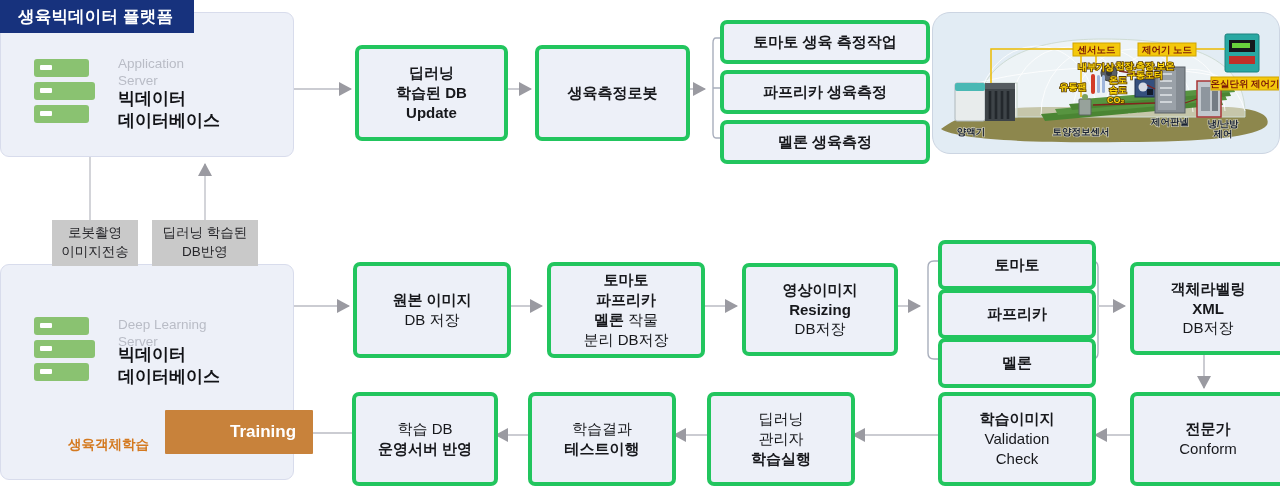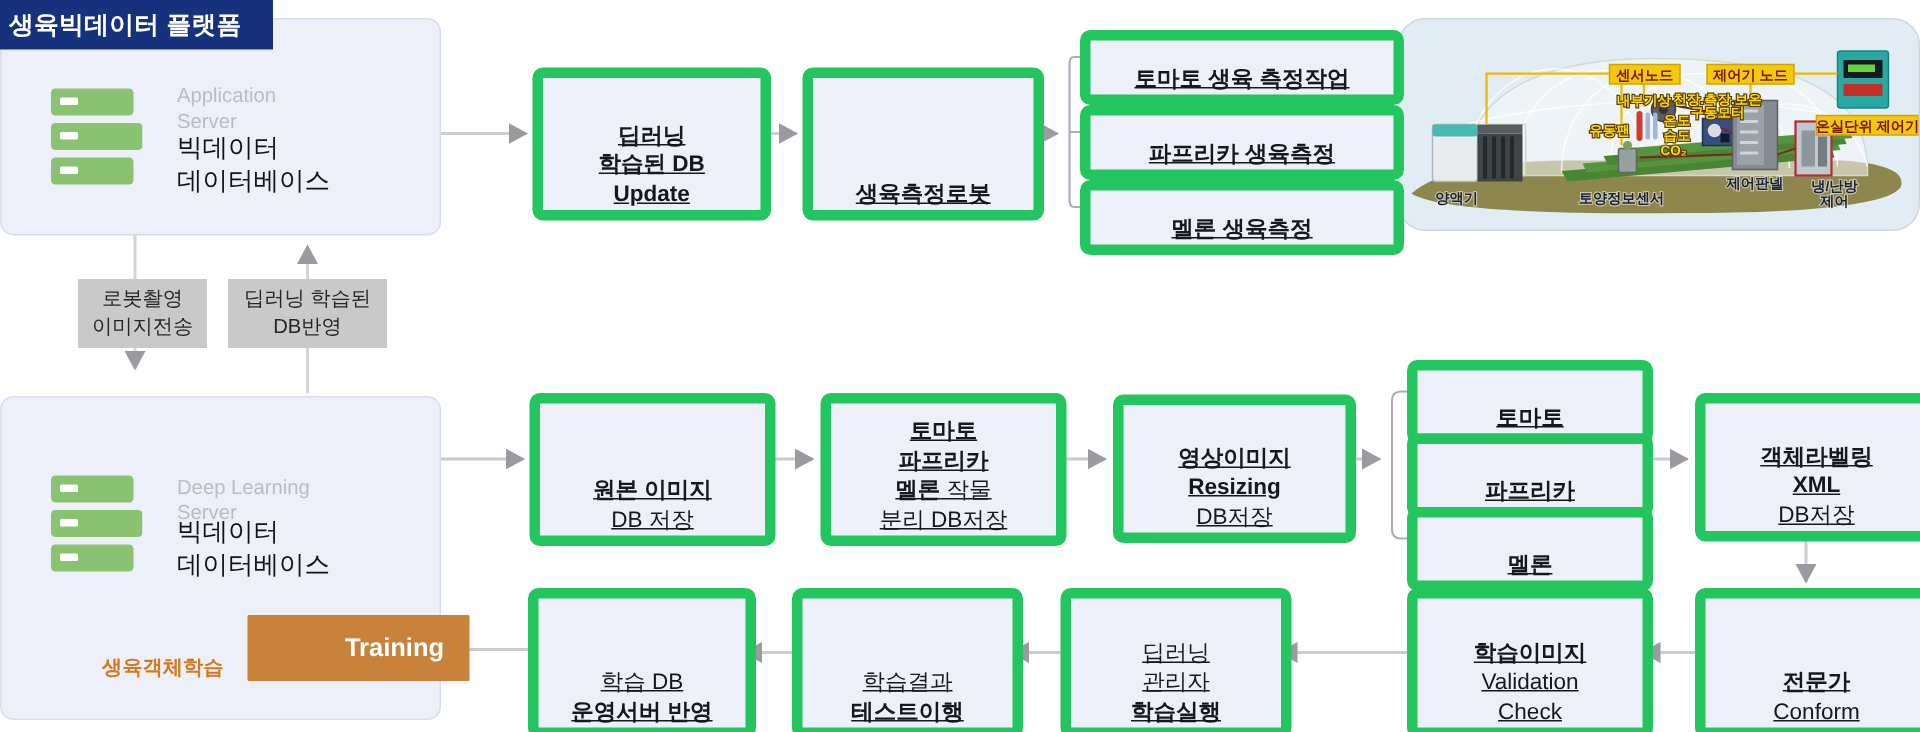--- a/index.html
+++ b/index.html
@@ -1,32 +1,32 @@
 <!DOCTYPE html>
 <html><head>
 <meta charset="utf-8">
 <style>
   html,body{margin:0;padding:0;background:#fff;}
   .canvas{position:relative;width:1280px;height:488px;background:#ffffff;overflow:hidden;
           font-family:"Liberation Sans","DejaVu Sans",sans-serif;color:#17181c;}
   svg.overlay{position:absolute;left:0;top:0;width:1280px;height:488px;z-index:1;}
   .platform{position:absolute;background:#edf0f8;border:1px solid #d8dcec;border-radius:9px;z-index:2;}
   .badge{position:absolute;background:#17327d;color:#fff;font-weight:700;font-size:16.5px;
-         display:flex;align-items:center;padding-left:6px;z-index:4;letter-spacing:.2px;}
-  .box{position:absolute;background:#edf0f8;border:7px solid #22c55e;border-radius:7px;
-       display:flex;flex-direction:column;align-items:center;justify-content:flex-end;
-       text-align:center;font-size:15px;line-height:1.32;z-index:3;text-decoration:underline;}
+         display:flex;align-items:center;padding-left:18px;z-index:4;letter-spacing:.2px;}
+  .box{position:absolute;background:#edf0f8;border:4px solid #22c55e;border-radius:7px;
+       display:flex;flex-direction:column;align-items:center;justify-content:center;
+       text-align:center;font-size:15px;line-height:1.32;z-index:3;}
   .ln{white-space:pre;}
   .b{font-weight:700;}
   .glabel{position:absolute;background:#c9c9c9;color:#26262a;font-size:13.5px;line-height:1.4;
           display:flex;align-items:center;justify-content:center;text-align:center;
-          white-space:pre-line;z-index:3;}
+          white-space:pre-line;z-index:3;margin-top:34px;}
   .srv-icon{position:absolute;z-index:3;}
   .srv-en{position:absolute;color:#b9bcc6;font-size:13.5px;line-height:1.28;white-space:pre-line;z-index:3;}
-  .srv-ko{position:absolute;color:#121317;font-size:17px;font-weight:400;line-height:1.3;white-space:pre-line;z-index:3;}
+  .srv-ko{position:absolute;color:#121317;font-size:17px;font-weight:700;line-height:1.3;white-space:pre-line;z-index:3;}
   .training{position:absolute;background:#c8823b;color:#fff;font-weight:700;font-size:17px;
             display:flex;align-items:center;justify-content:center;z-index:3;border-radius:1px;padding-left:48px;}
   .tnote{position:absolute;color:#d4791f;font-weight:700;font-size:13.5px;z-index:3;}
   .photo{position:absolute;left:932px;top:12px;width:346px;height:140px;background:#e2ecf4;
          border:1px solid #ccd5e2;border-radius:18px;z-index:2;}
   .photo svg{display:block;width:100%;height:100%;}
   .tag-t{font-size:9.5px;font-weight:700;fill:#7a1808;}
   .ytext{font-size:9px;font-weight:700;fill:#ffd90a;stroke:#5a3c00;stroke-width:1.6px;paint-order:stroke;}
   .gtext{font-size:9.5px;font-weight:700;fill:#1a2335;stroke:rgba(255,255,255,.55);stroke-width:1.4px;paint-order:stroke;}
 </style>

